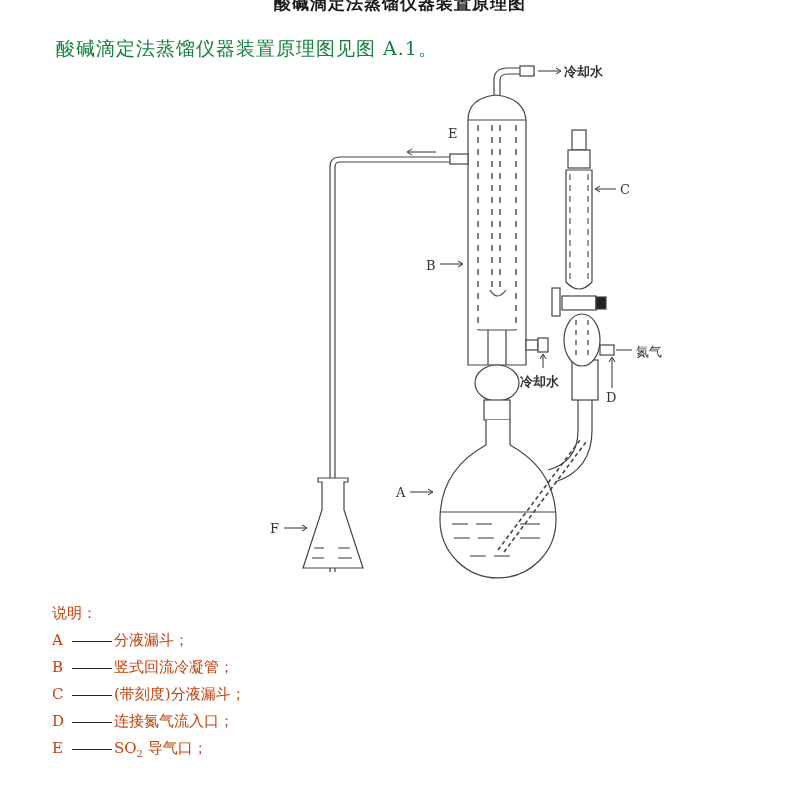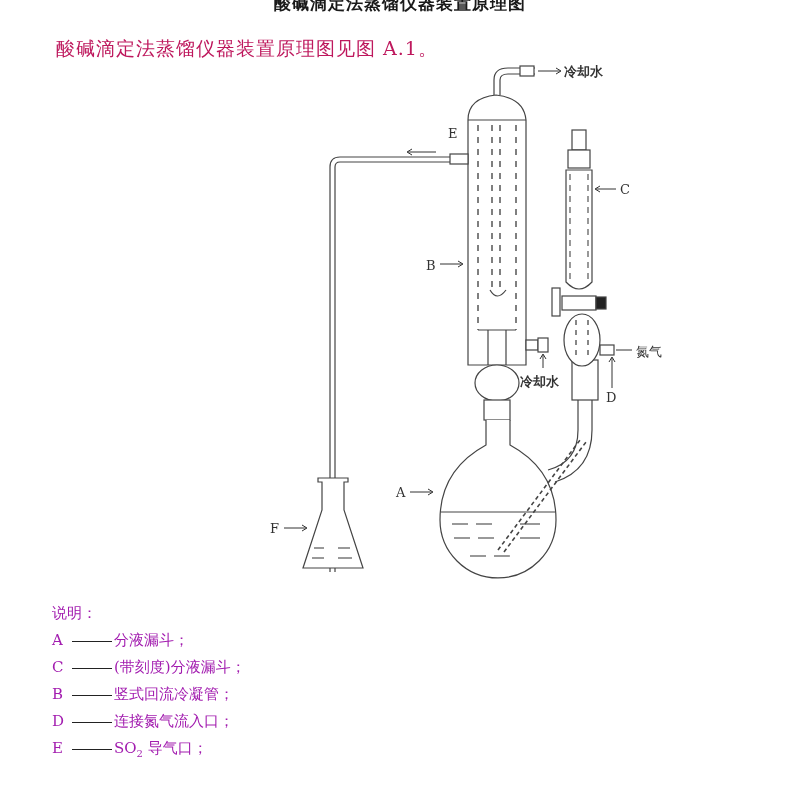--- a/index.html
+++ b/index.html
@@ -1,21 +1,21 @@
 <!DOCTYPE html>
 <html><head>
 <meta charset="utf-8">
 <style>
   html,body{margin:0;padding:0;background:#ffffff;}
   body{width:800px;height:800px;position:relative;overflow:hidden;font-family:"DejaVu Serif","Liberation Serif",serif;color:#222;}
   .title{position:absolute;left:0;width:800px;top:-8px;text-align:center;font-size:17px;font-weight:bold;font-family:"DejaVu Sans","Liberation Sans",sans-serif;letter-spacing:1px;color:#1a1a1a;}
-  .intro{position:absolute;left:56px;top:36px;font-size:19px;letter-spacing:1px;color:#be185d;}
+  .intro{position:absolute;left:56px;top:36px;font-size:19px;letter-spacing:1px;color:#15803d;}
   .diagram{position:absolute;left:0;top:0;width:800px;height:600px;}
   .diagram text{font-family:"DejaVu Serif","Liberation Serif",serif;fill:#333;}
-  .legend{position:absolute;left:52px;top:600px;font-size:15px;line-height:27px;color:#a21caf;}
+  .legend{position:absolute;left:52px;top:600px;font-size:15px;line-height:27px;color:#c2410c;}
   .legend .row{white-space:nowrap;}
   .legend .k{display:inline-block;width:16px;}
   .legend .dash{display:inline-block;width:40px;border-top:1.5px solid #222;vertical-align:middle;margin:0 2px 0 4px;}
   sub{font-size:10px;}
 </style>
 </head>
 <body>
 
 <div class="title">酸碱滴定法蒸馏仪器装置原理图</div>
 <div class="intro">酸碱滴定法蒸馏仪器装置原理图见图 A.1。</div>
@@ -140,17 +140,17 @@
     <text x="636" y="356">氮气</text>
     <text x="606" y="402">D</text>
     <text x="396" y="497">A</text>
     <text x="270" y="533">F</text>
   </g>
 </svg>
 
 <div class="legend">
   <div class="row">说明：</div>
   <div class="row"><span class="k">A</span><span class="dash"></span><span>分液漏斗；</span></div>
+  <div class="row"><span class="k">B</span><span class="dash"></span><span>竖式回流冷凝管；</span></div>
   <div class="row"><span class="k">C</span><span class="dash"></span><span>(带刻度)分液漏斗；</span></div>
-  <div class="row"><span class="k">B</span><span class="dash"></span><span>竖式回流冷凝管；</span></div>
   <div class="row"><span class="k">D</span><span class="dash"></span><span>连接氮气流入口；</span></div>
   <div class="row"><span class="k">E</span><span class="dash"></span><span>SO</span><sub>2</sub><span> 导气口；</span></div>
 </div>
 
 </body></html>

